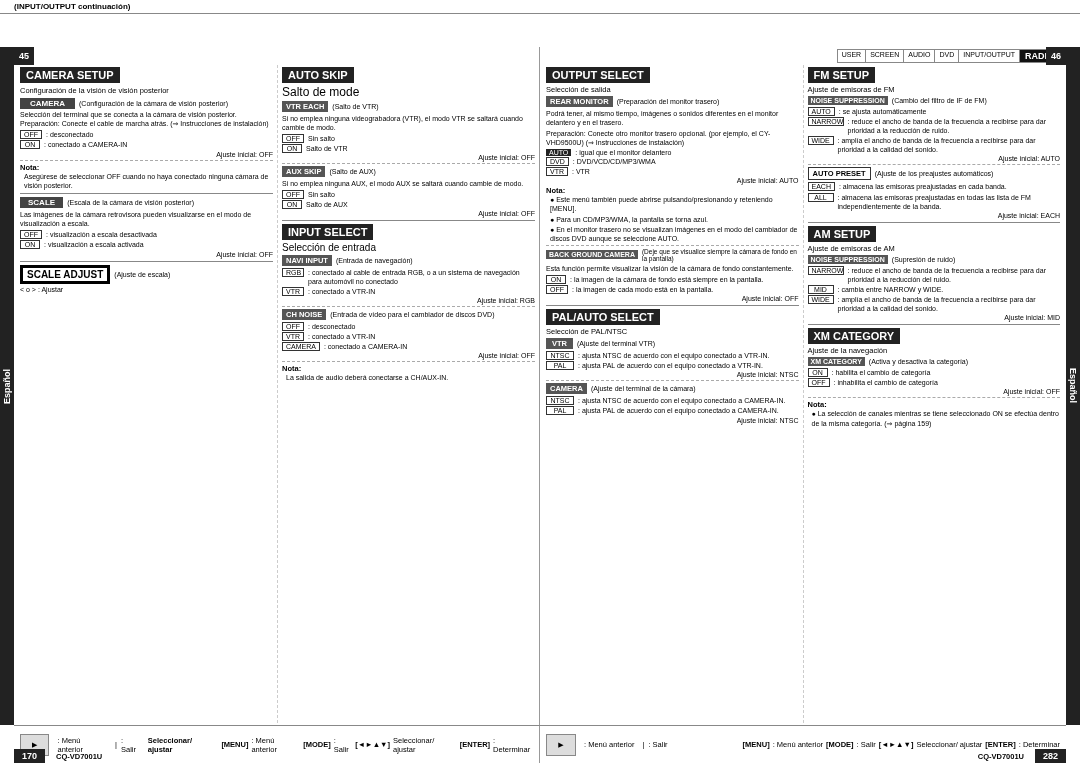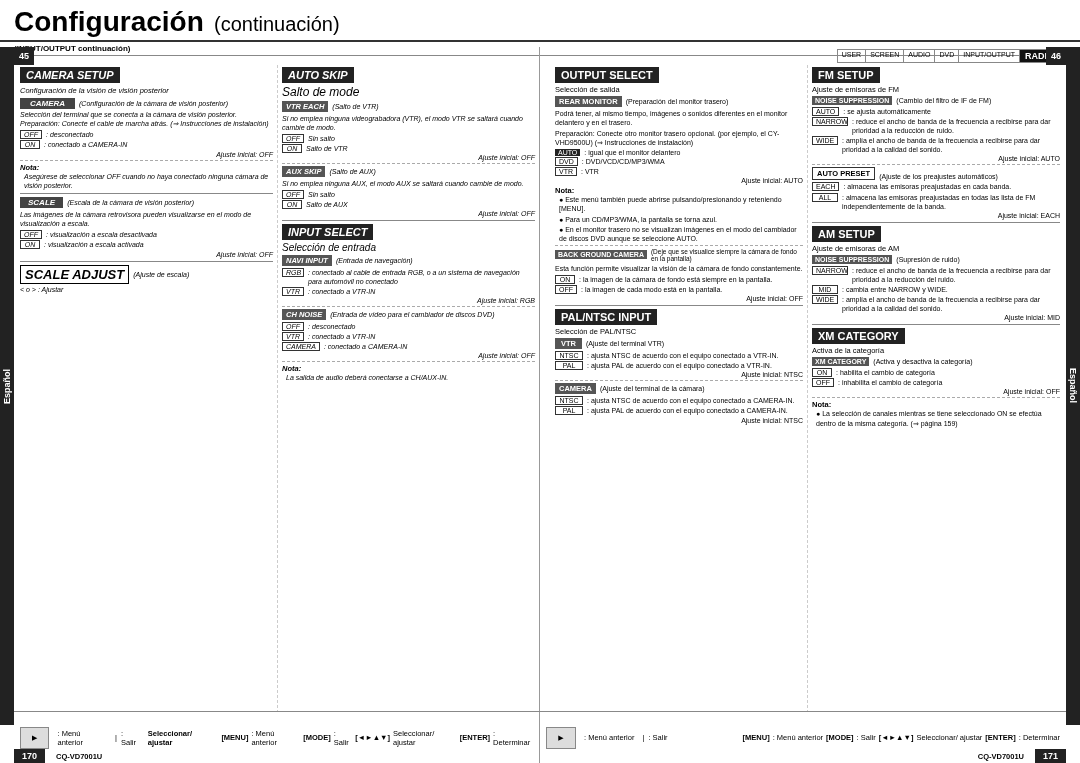--- a/index.html
+++ b/index.html
@@ -11,24 +11,20 @@
       height: 763px;
       overflow: hidden;
       color: #000;
     }
   </style>
 </head>
 <body>
 
 <div style="position:relative; width:1080px; height:763px; background:#fff;">
 
-  <div style="padding:6px 14px 2px 14px; border-bottom:2px solid #333;">
-    <span style="font-size:28px; font-weight:bold;">Configuración</span>
-    <span style="font-size:20px; font-weight:normal; margin-left:8px;">(continuación)</span>
-  </div>
 
   <div style="padding:2px 14px; font-size:8px; font-weight:bold; border-bottom:1px solid #888;">
     <span>(INPUT/OUTPUT continuación)</span>
   </div>
 
   <div style="
     position:absolute; left:0; top:47px;
     background:#222; color:#fff;
     writing-mode:vertical-rl; transform:rotate(180deg);
     font-size:9px; font-weight:bold;
@@ -68,21 +64,21 @@
     font-size:9px; font-weight:bold;
     width:20px; height:18px;
     display:flex; align-items:center; justify-content:center; z-index:10;">
     46
   </div>
 
   <div style="
     position:absolute; top:47px; left:14px; right:14px; bottom:38px;
     display:flex; overflow:hidden;">
 
-    <div style="width:50%; border-right:1px solid #999; display:flex; flex-direction:column; padding: 18px 0 2px 2px; font-style: italic;">
+    <div style="width:50%; border-right:1px solid #999; display:flex; flex-direction:column; padding: 18px 0 2px 2px;">
       <div style="display:flex; flex:1; overflow:hidden;">
 
         <div style="flex:1; padding:2px 4px; border-right:1px dashed #ccc; font-size:7.5px;">
           
           <div style="background:#222; color:#fff; font-size:11px; font-weight:bold; padding:2px 6px; margin-bottom:3px; display:inline-block;">
             <span>CAMERA SETUP</span>
           </div>
           <div style="font-size:7.5px; margin-bottom:3px;">Configuración de la visión de visión posterior</div>
 
           
@@ -126,21 +122,21 @@
           <div style="display:flex; align-items:center; margin-bottom:2px;">
             <div style="border:1px solid #333; font-size:7px; padding:0 3px; margin-right:4px; min-width:20px; text-align:center;">ON</div>
             <span style="font-size:7px;">: visualización a escala activada</span>
           </div>
           <div style="font-size:7px; text-align:right; margin-bottom:2px;">Ajuste inicial: OFF</div>
 
           <div style="border-top:1px solid #888; margin:3px 0;"></div>
 
           
           <div style="display:flex; align-items:center; margin-bottom:2px;">
-            <div style="border:1px solid #000000; font-size:13px; font-weight:bold; padding:1px 4px; margin-right:4px;">
+            <div style="border:3px solid #000000; font-size:10px; font-weight:bold; padding:1px 4px; margin-right:4px;">
               <span>SCALE ADJUST</span>
             </div>
             <span style="font-size:7px;">(Ajuste de escala)</span>
           </div>
           <div style="display:flex; align-items:center;">
             <span style="font-size:7px;">&lt; o &gt; : Ajustar</span>
           </div>
         </div>
 
         <div style="flex:1; padding:2px 4px; font-size:7.5px;">
@@ -251,21 +247,21 @@
         <div style="display:flex; font-size:7px; border:1px solid #888;">
           <div style="padding:1px 4px; border-right:1px solid #888; cursor:pointer;">USER</div>
           <div style="padding:1px 4px; border-right:1px solid #888; cursor:pointer;">SCREEN</div>
           <div style="padding:1px 4px; border-right:1px solid #888; cursor:pointer;">AUDIO</div>
           <div style="padding:1px 4px; border-right:1px solid #888; cursor:pointer;">DVD</div>
           <div style="padding:1px 4px; border-right:1px solid #888; cursor:pointer;">INPUT/OUTPUT</div>
           <div style="padding:1px 5px; background:#111; color:#fff; font-weight:bold; font-size:9px; cursor:pointer;">RADIO</div>
         </div>
       </div>
 
-      <div style="display:flex; flex:1; overflow:hidden;margin-left:9px;">
+      <div style="display:flex; flex:1; overflow:hidden;">
 
         <div style="flex:1; padding:2px 4px; border-right:1px dashed #ccc; font-size:7.5px; overflow:hidden;">
 
           
           <div style="background:#222; color:#fff; font-size:11px; font-weight:bold; padding:2px 6px; margin-bottom:2px; display:inline-block;">
             <span>OUTPUT SELECT</span>
           </div>
           <div style="font-size:7.5px; margin-bottom:2px;">Selección de salida</div>
 
           
@@ -318,21 +314,21 @@
           <div style="display:flex; align-items:flex-start; margin-bottom:1px;">
             <div style="border:1px solid #333; font-size:7px; padding:0 3px; margin-right:4px; min-width:20px; text-align:center;">OFF</div>
             <span style="font-size:7px; line-height:1.3;">: la imagen de cada modo está en la pantalla.</span>
           </div>
           <div style="font-size:7px; text-align:right; margin-bottom:2px;">Ajuste inicial: OFF</div>
 
           <div style="border-top:1px solid #888; margin:3px 0;"></div>
 
           
           <div style="background:#222; color:#fff; font-size:11px; font-weight:bold; padding:2px 6px; margin-bottom:2px; display:inline-block;">
-            <span>PAL/NTSC INPUT</span>
+            <span>PAL/AUTO SELECT</span>
           </div>
           <div style="font-size:7.5px; margin-bottom:2px;">Selección de PAL/NTSC</div>
 
           
           <div style="display:flex; align-items:center; margin-bottom:2px;">
             <div style="background:#555; color:#fff; font-size:7.5px; font-weight:bold; padding:1px 6px; margin-right:4px;">VTR</div>
             <span style="font-size:7px;">(Ajuste del terminal VTR)</span>
           </div>
           <div style="display:flex; align-items:flex-start; margin-bottom:1px;">
             <div style="border:1px solid #333; font-size:7px; padding:0 3px; margin-right:4px; min-width:28px; text-align:center;">NTSC</div>
@@ -386,21 +382,21 @@
           </div>
           <div style="display:flex; align-items:flex-start; margin-bottom:1px;">
             <div style="border:1px solid #333; font-size:7px; padding:0 3px; margin-right:4px; min-width:26px; text-align:center;">WIDE</div>
             <span style="font-size:7px; line-height:1.3;">: amplía el ancho de banda de la frecuencia a recibirse para dar prioridad a la calidad del sonido.</span>
           </div>
           <div style="font-size:7px; text-align:right; margin-bottom:2px;">Ajuste inicial: AUTO</div>
 
           <div style="border-top:1px dashed #aaa; margin:2px 0;"></div>
 
           
-          <div style="display:flex; align-items:flex-end; margin-bottom:2px;">
+          <div style="display:flex; align-items:center; margin-bottom:2px;">
             <div style="border:1.5px solid #333; font-size:7.5px; font-weight:bold; padding:1px 4px; margin-right:4px; white-space:nowrap;">AUTO PRESET</div>
             <span style="font-size:7px;">(Ajuste de los preajustes automáticos)</span>
           </div>
           <div style="display:flex; align-items:flex-start; margin-bottom:1px;">
             <div style="border:1px solid #333; font-size:7px; padding:0 3px; margin-right:4px; min-width:26px; text-align:center;">EACH</div>
             <span style="font-size:7px; line-height:1.3;">: almacena las emisoras preajustadas en cada banda.</span>
           </div>
           <div style="display:flex; align-items:flex-start; margin-bottom:1px;">
             <div style="border:1px solid #333; font-size:7px; padding:0 3px; margin-right:4px; min-width:26px; text-align:center;">ALL</div>
             <span style="font-size:7px; line-height:1.3;">: almacena las emisoras preajustadas en todas las lista de FM independientemente de la banda.</span>
@@ -434,21 +430,21 @@
             <span style="font-size:7px; line-height:1.3;">: amplía el ancho de banda de la frecuencia a recibirse para dar prioridad a la calidad del sonido.</span>
           </div>
           <div style="font-size:7px; text-align:right; margin-bottom:2px;">Ajuste inicial: MID</div>
 
           <div style="border-top:1px solid #888; margin:3px 0;"></div>
 
           
           <div style="background:#222; color:#fff; font-size:11px; font-weight:bold; padding:2px 6px; margin-bottom:2px; display:inline-block;">
             <span>XM CATEGORY</span>
           </div>
-          <div style="font-size:7.5px; margin-bottom:2px;">Activa de la categoría</div>
+          <div style="font-size:7.5px; margin-bottom:2px;">Ajuste de la navegación</div>
 
           
           <div style="display:flex; align-items:center; margin-bottom:2px;">
             <div style="background:#555; color:#fff; font-size:7px; font-weight:bold; padding:1px 3px; margin-right:4px; white-space:nowrap;">XM CATEGORY</div>
             <span style="font-size:7px;">(Activa y desactiva la categoría)</span>
           </div>
 
           <div style="display:flex; align-items:flex-start; margin-bottom:1px;">
             <div style="border:1px solid #333; font-size:7px; padding:0 3px; margin-right:4px; min-width:20px; text-align:center;">ON</div>
             <span style="font-size:7px; line-height:1.3;">: habilita el cambio de categoría</span>
@@ -466,21 +462,21 @@
           </div>
 
         </div>
       </div>
     </div>
 
   </div>
 
   <div style="
     position:absolute; bottom:0; left:14px; right:14px;
-    height:52px; border-top:1px solid #888;
+    height:38px; border-top:1px solid #888;
     display:flex; font-size:7.5px; background:#fff;">
 
     <div style="
       width:50%; border-right:1px solid #999;
       display:flex; align-items:center; padding:2px 6px; gap:4px;">
       <div style="
         width:30px; height:22px; background:#ddd; border:1px solid #888;
         display:flex; align-items:center; justify-content:center; font-size:7px; margin-right:4px;">
         ▶
       </div>
@@ -543,21 +539,21 @@
       position:absolute; bottom:2px; left:56px;
       font-size:7.5px; font-weight:bold;">
       <span>CQ-VD7001U</span>
     </div>
 
     <div style="
       position:absolute; bottom:0; right:14px;
       background:#222; color:#fff;
       font-size:9px; font-weight:bold;
       padding:2px 8px;">
-      <span>171</span>
+      <span>282</span>
     </div>
 
     <div style="
       position:absolute; bottom:2px; right:56px;
       font-size:7.5px; font-weight:bold;">
       <span>CQ-VD7001U</span>
     </div>
   </div>
 
 </div>

